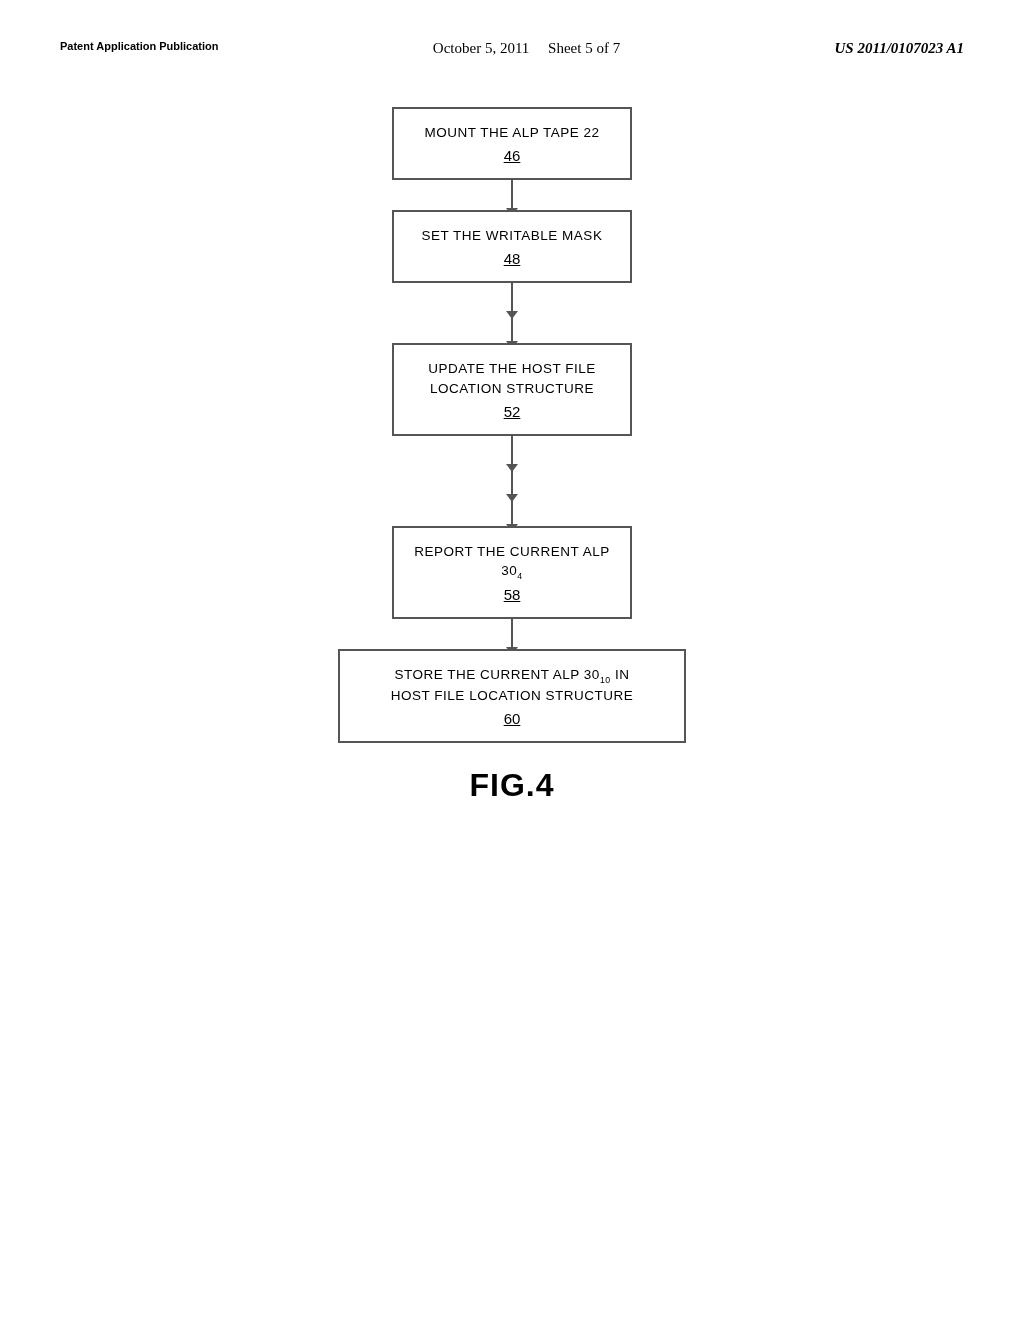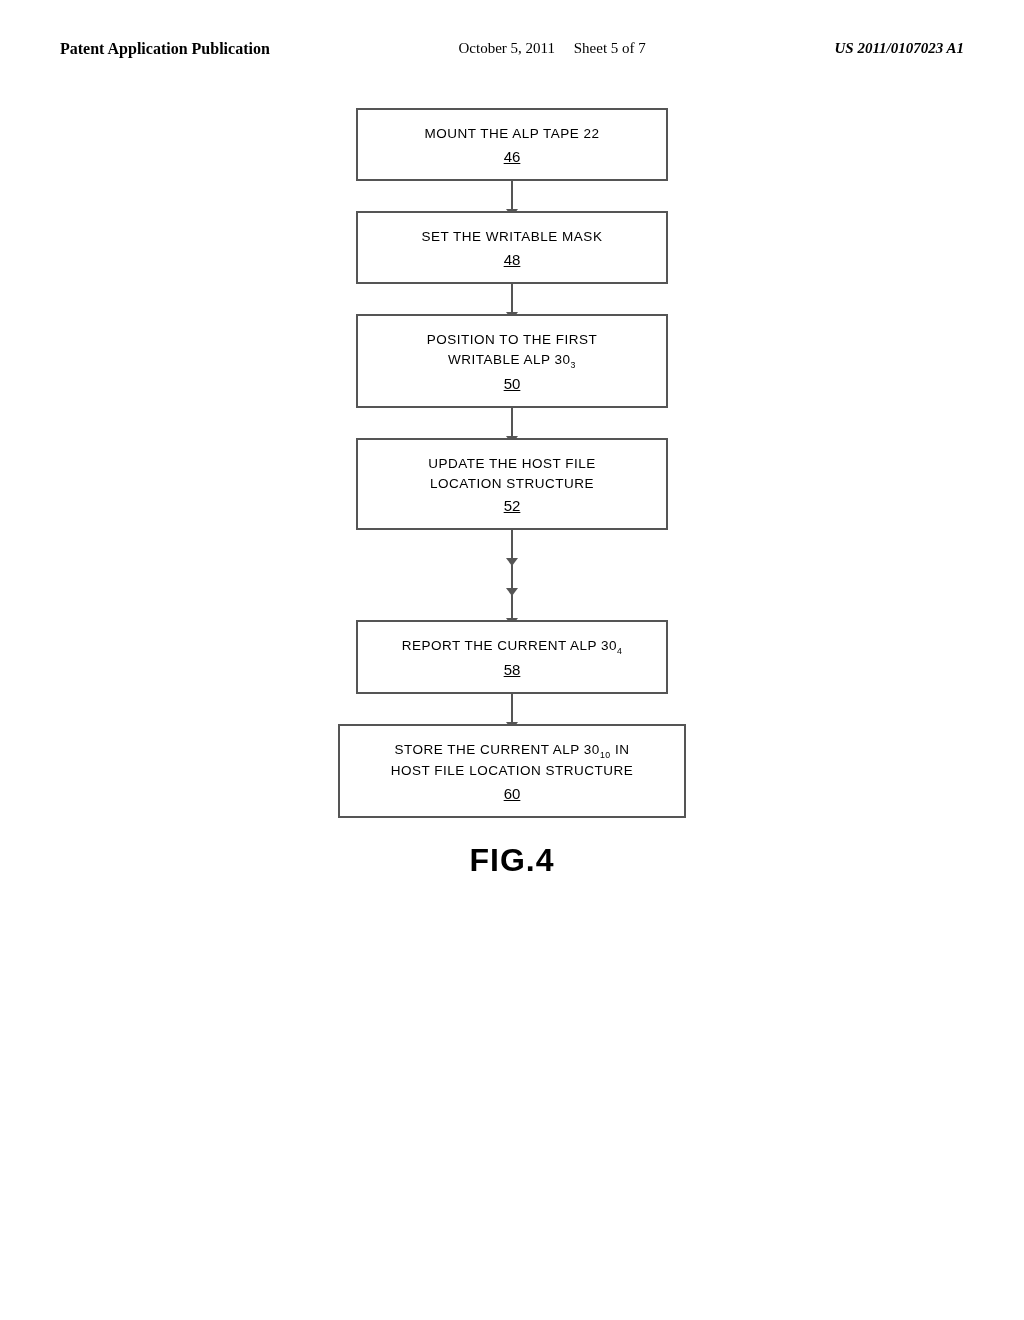--- a/index.html
+++ b/index.html
@@ -26,23 +26,23 @@
 
     .header {
       display: flex;
       justify-content: space-between;
       align-items: flex-start;
       margin-bottom: 50px;
       border-bottom: none;
     }
 
     .header-left {
-      font-size: 16px;
+      font-size: 11px;
       font-weight: bold;
-      font-family: Liberation Serif, serif;
+      font-family: Liberation Sans, sans-serif;
     }
 
     .header-center {
       font-size: 15px;
       font-family: 'Times New Roman', Times, serif;
       text-align: center;
     }
 
     .header-right {
       font-size: 15px;
@@ -53,21 +53,21 @@
 
     .diagram-container {
       display: flex;
       flex-direction: column;
       align-items: center;
       margin-top: 30px;
     }
 
     .flow-box {
       border: 2px solid #555;
-      width: 312px;
+      width: 240px;
       padding: 14px 20px;
       text-align: center;
       background: #ffffff;
       position: relative;
     }
 
     .flow-box-text {
       font-size: 13.5px;
       font-family: Arial, sans-serif;
       font-weight: normal;
@@ -150,27 +150,20 @@
 
     <div class="flow-box">
       <span class="flow-box-text">
         SET THE WRITABLE MASK
       </span>
       <span class="flow-ref">48</span>
     </div>
 
     <div class="arrow-down"></div>
 
-    <div class="flow-box">
-      <span class="flow-box-text">
-        POSITION TO THE FIRST<br>
-        WRITABLE ALP 30<sub>3</sub>
-      </span>
-      <span class="flow-ref">50</span>
-    </div>
 
     <div class="arrow-down"></div>
 
     <div class="flow-box">
       <span class="flow-box-text">
         UPDATE THE HOST FILE<br>
         LOCATION STRUCTURE
       </span>
       <span class="flow-ref">52</span>
     </div>

